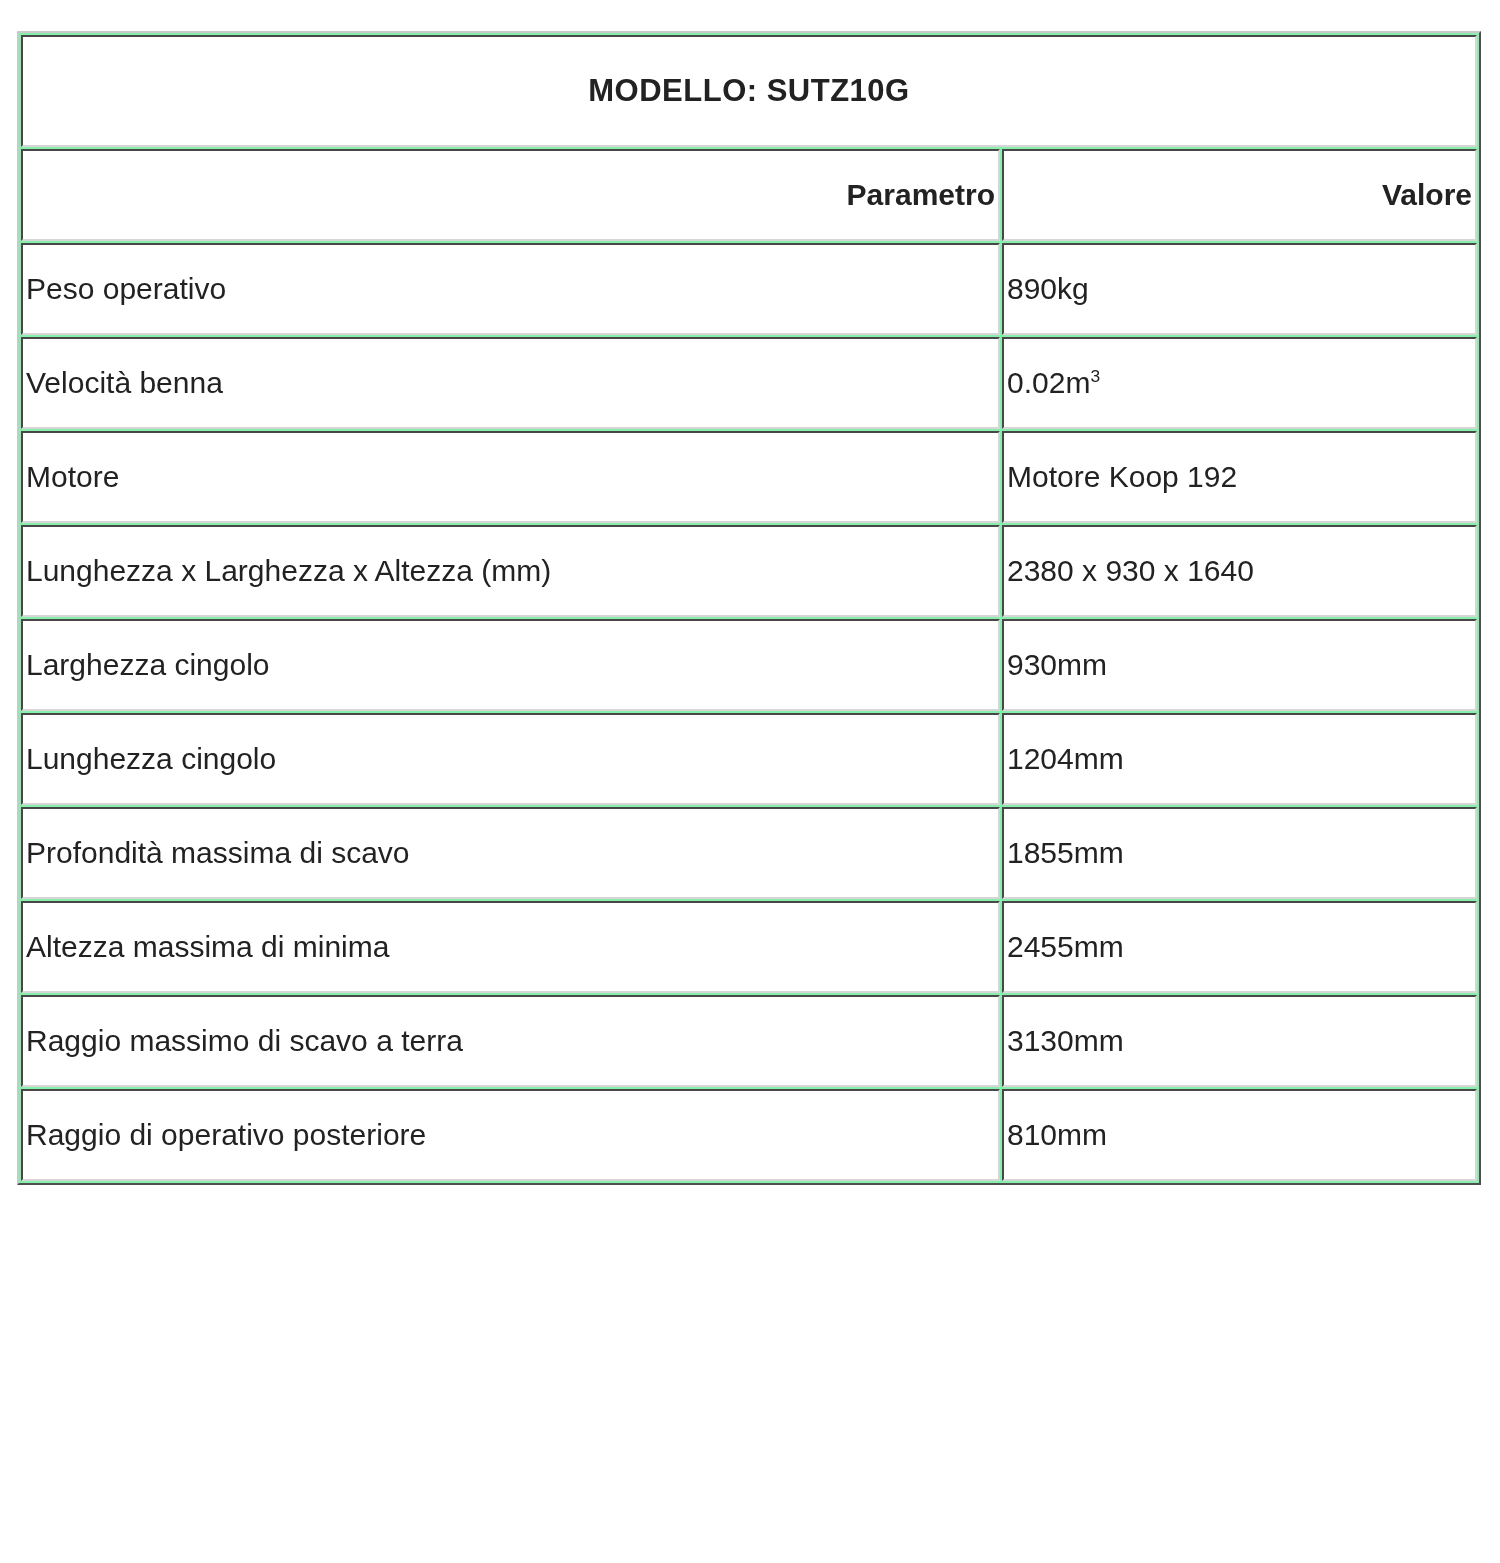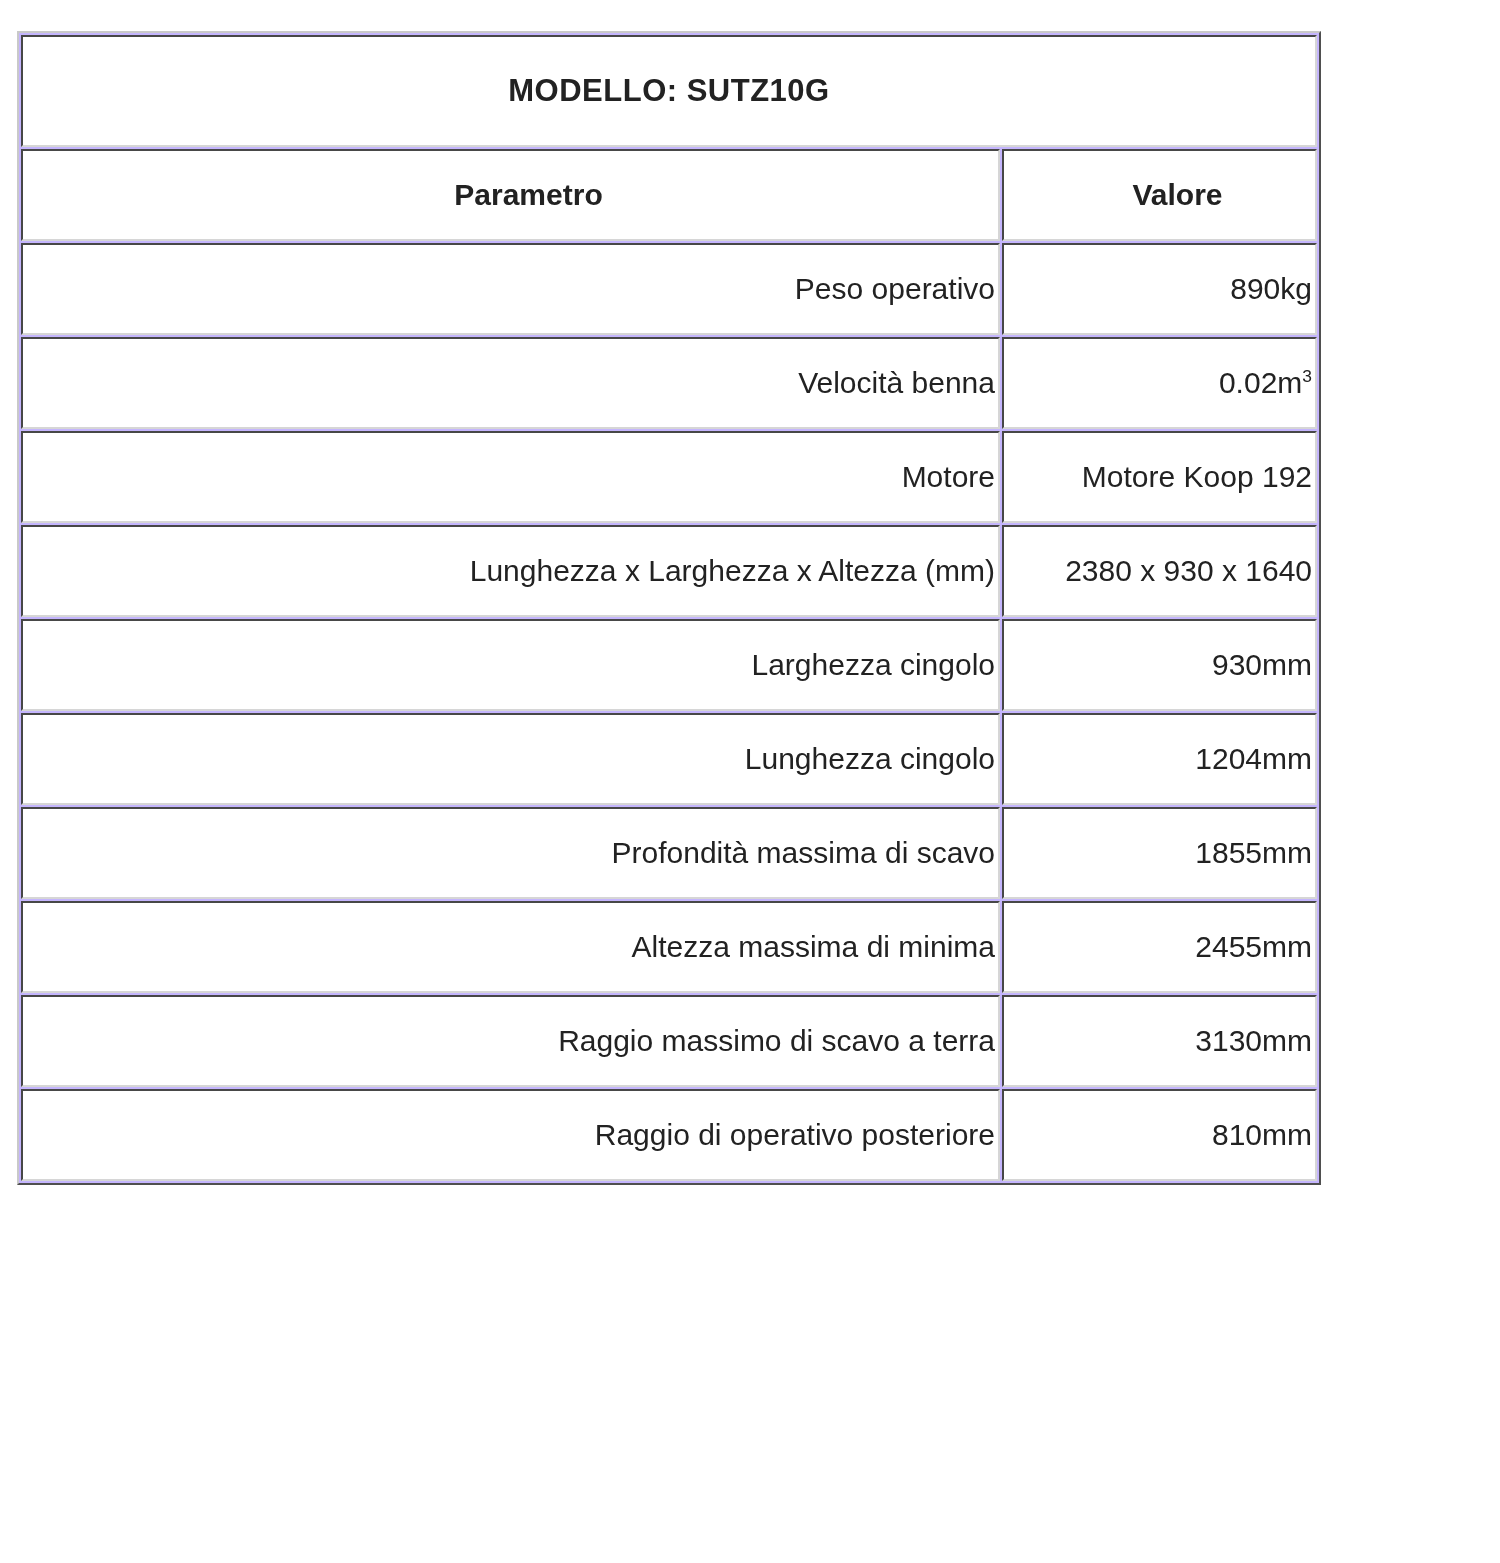--- a/index.html
+++ b/index.html
@@ -16,22 +16,22 @@
     width: 1500px;
     min-height: 1563px;
     background: #ffffff;
     box-sizing: border-box;
     padding: 31px 17px 20px 17px;
   }
   table.spec {
     border-collapse: separate;
     border-spacing: 2px;
     table-layout: fixed;
-    width: 1304px;
-    background: #c4b5fd;
+    width: 1464px;
+    background: #86efac;
     border-top: 2px solid #c9c9c9;
     border-left: 2px solid #c9c9c9;
     border-bottom: 2px solid #4f4f4f;
     border-right: 2px solid #4f4f4f;
   }
   table.spec th,
   table.spec td {
     background: #ffffff;
     border-top: 2px solid #474747;
     border-left: 2px solid #474747;
@@ -45,28 +45,28 @@
   }
   table.spec .title-cell {
     height: 106px;
     text-align: center;
     font-weight: bold;
     font-size: 31px;
     letter-spacing: 0.5px;
   }
   table.spec thead th.col-header {
     height: 86px;
-    text-align: center;
+    text-align: right;
     font-weight: bold;
     padding-left: 39px;
   }
   table.spec tbody td {
     height: 86px;
     font-weight: normal;
-    text-align: right;
+    text-align: left;
   }
   table.spec sup {
     font-size: 0.58em;
     line-height: 0;
     vertical-align: super;
   }
 </style>
 </head>
 <body>
 

